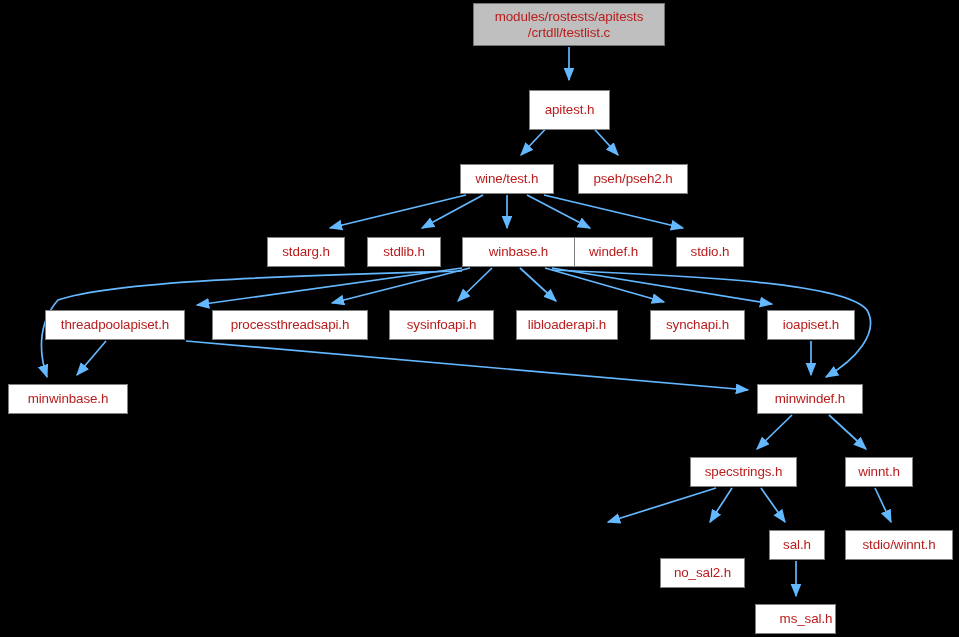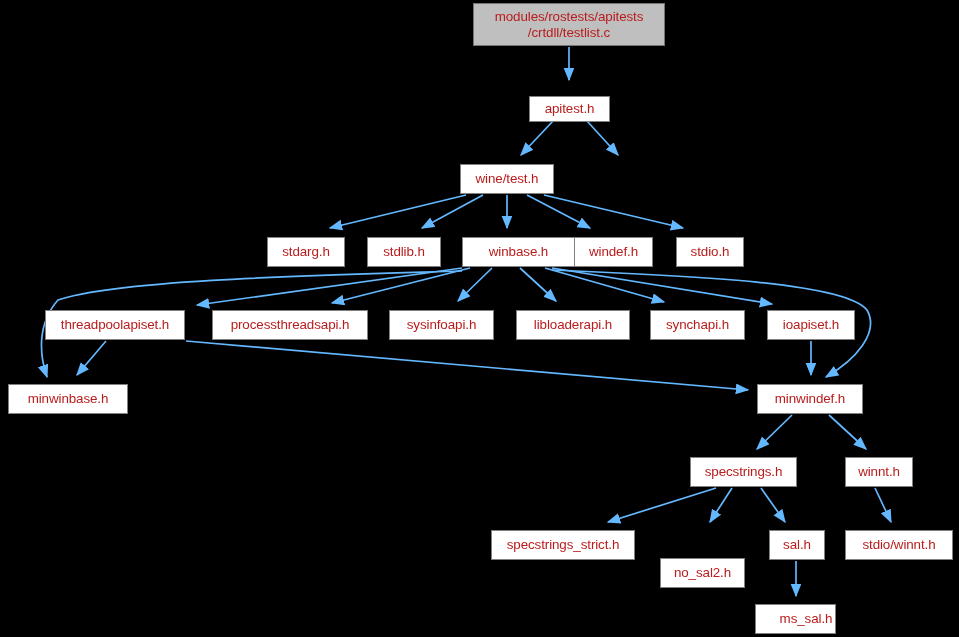--- a/index.html
+++ b/index.html
@@ -97,36 +97,36 @@
     <path d="M732,488 L710,522" stroke="#63b8ff" stroke-width="1.7" fill="none" marker-end="url(#ah)"></path>
     <path d="M761,488 L785,522" stroke="#63b8ff" stroke-width="1.7" fill="none" marker-end="url(#ah)"></path>
 
     <path d="M875,488 L891,522" stroke="#63b8ff" stroke-width="1.7" fill="none" marker-end="url(#ah)"></path>
 
     <path d="M796,561 L796,596" stroke="#63b8ff" stroke-width="1.7" fill="none" marker-end="url(#ah)"></path>
   </svg>
 
   <div class="node root" style="left: 473px; top: 3px; width: 192px; height: 43px;"><span>modules/rostests/apitests
 /crtdll/testlist.c</span></div>
-  <div class="node" style="left: 529px; top: 96px; width: 81px; height: 26px;"><span>apitest.h</span></div>
+  <div class="node" style="left: 529px; top: 90px; width: 81px; height: 40px;"><span>apitest.h</span></div>
   <div class="node" style="left: 460px; top: 164px; width: 94px; height: 30px;"><span>wine/test.h</span></div>
+  <div class="node" style="left: 578px; top: 164px; width: 110px; height: 30px;"><span>pseh/pseh2.h</span></div>
   <div class="node" style="left: 267px; top: 237px; width: 78px; height: 30px;"><span>stdarg.h</span></div>
   <div class="node" style="left: 367px; top: 237px; width: 74px; height: 30px;"><span>stdlib.h</span></div>
   <div class="node" style="left: 462px; top: 237px; width: 113px; height: 30px;"><span>winbase.h</span></div>
   <div class="node" style="left: 574px; top: 237px; width: 79px; height: 30px;"><span>windef.h</span></div>
   <div class="node" style="left: 676px; top: 237px; width: 68px; height: 30px;"><span>stdio.h</span></div>
   <div class="node" style="left: 45px; top: 310px; width: 140px; height: 30px;"><span>threadpoolapiset.h</span></div>
   <div class="node" style="left: 212px; top: 310px; width: 156px; height: 30px;"><span>processthreadsapi.h</span></div>
   <div class="node" style="left: 389px; top: 310px; width: 105px; height: 30px;"><span>sysinfoapi.h</span></div>
-  <div class="node" style="left: 516px; top: 310px; width: 114px; height: 30px;"><span>libloaderapi.h</span></div>
+  <div class="node" style="left: 516px; top: 310px; width: 102px; height: 30px;"><span>libloaderapi.h</span></div>
   <div class="node" style="left: 650px; top: 310px; width: 95px; height: 30px;"><span>synchapi.h</span></div>
   <div class="node" style="left: 767px; top: 310px; width: 88px; height: 30px;"><span>ioapiset.h</span></div>
   <div class="node" style="left: 8px; top: 384px; width: 120px; height: 30px;"><span>minwinbase.h</span></div>
   <div class="node" style="left: 757px; top: 384px; width: 106px; height: 30px;"><span>minwindef.h</span></div>
   <div class="node" style="left: 690px; top: 457px; width: 107px; height: 30px;"><span>specstrings.h</span></div>
   <div class="node" style="left: 845px; top: 457px; width: 68px; height: 30px;"><span>winnt.h</span></div>
-  <div class="node" style="left: 491px; top: 530px; width: 144px; height: 30px;"><span>specstrings_strict.h</span></div>
   <div class="node" style="left: 660px; top: 530px; width: 85px; height: 30px; margin-top: 28px;"><span>no_sal2.h</span></div>
   <div class="node" style="left: 769px; top: 530px; width: 56px; height: 30px;"><span>sal.h</span></div>
   <div class="node" style="left: 845px; top: 530px; width: 108px; height: 30px;"><span>stdio/winnt.h</span></div>
   <div class="node" style="left: 755px; top: 604px; width: 81px; height: 30px; padding-left: 21px;"><span>ms_sal.h</span></div>
 
 </div>
 
 </body></html>

